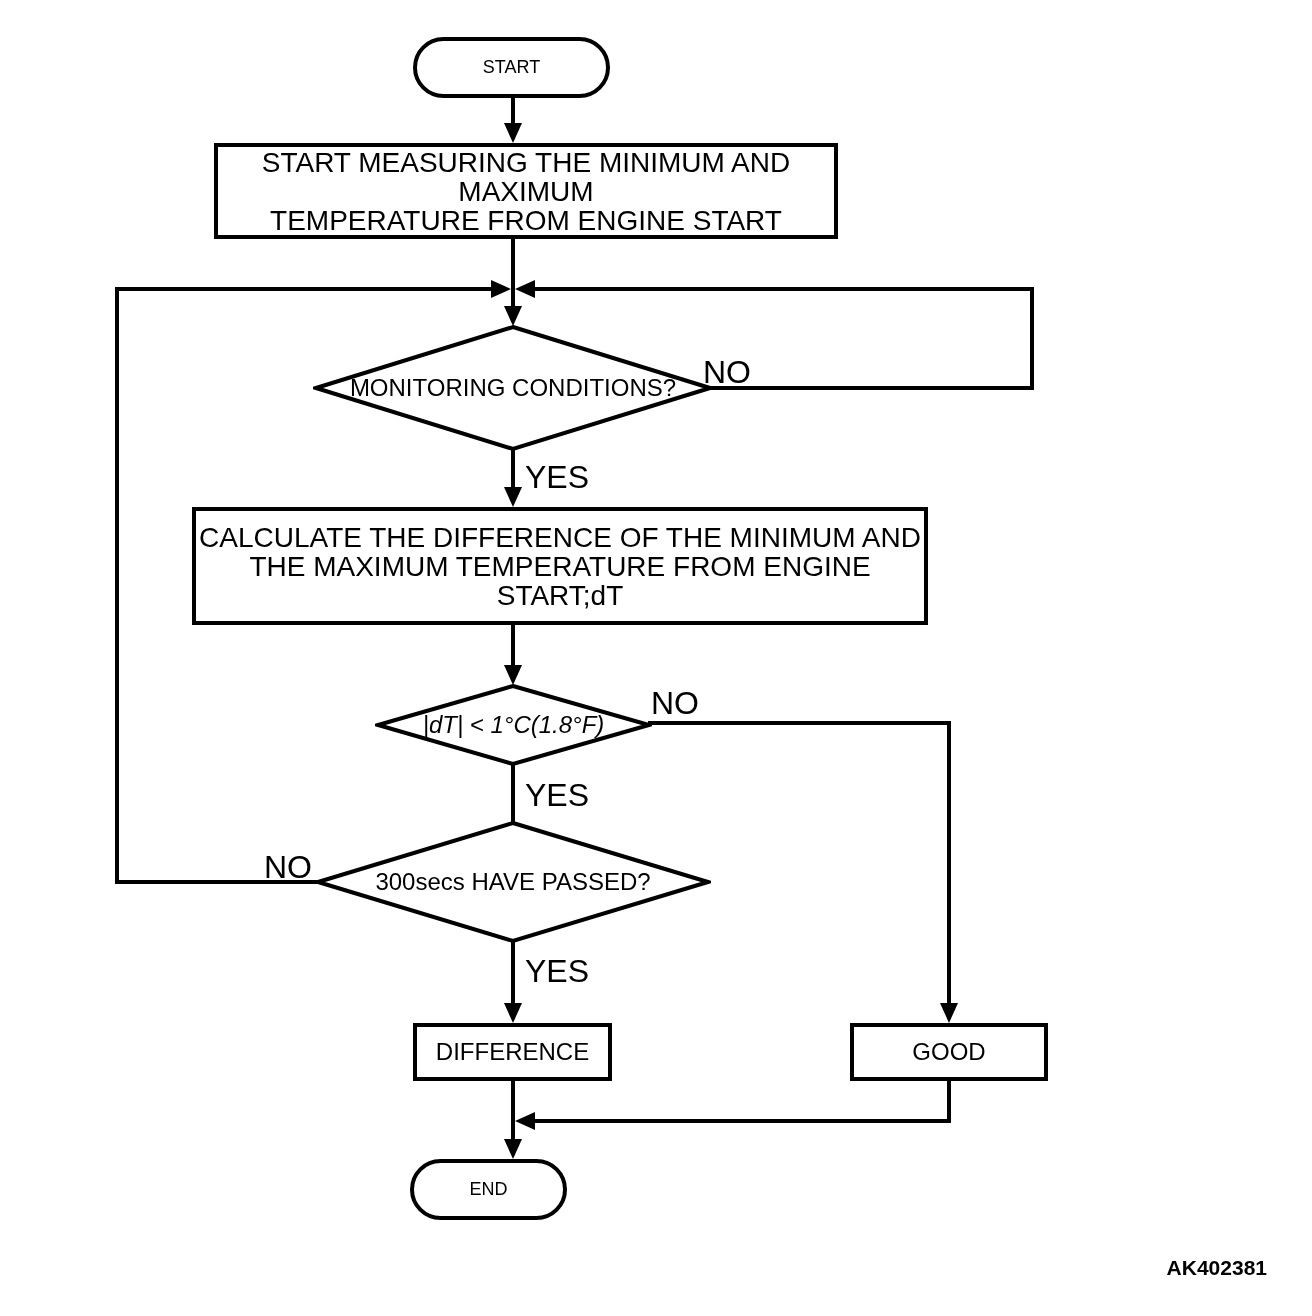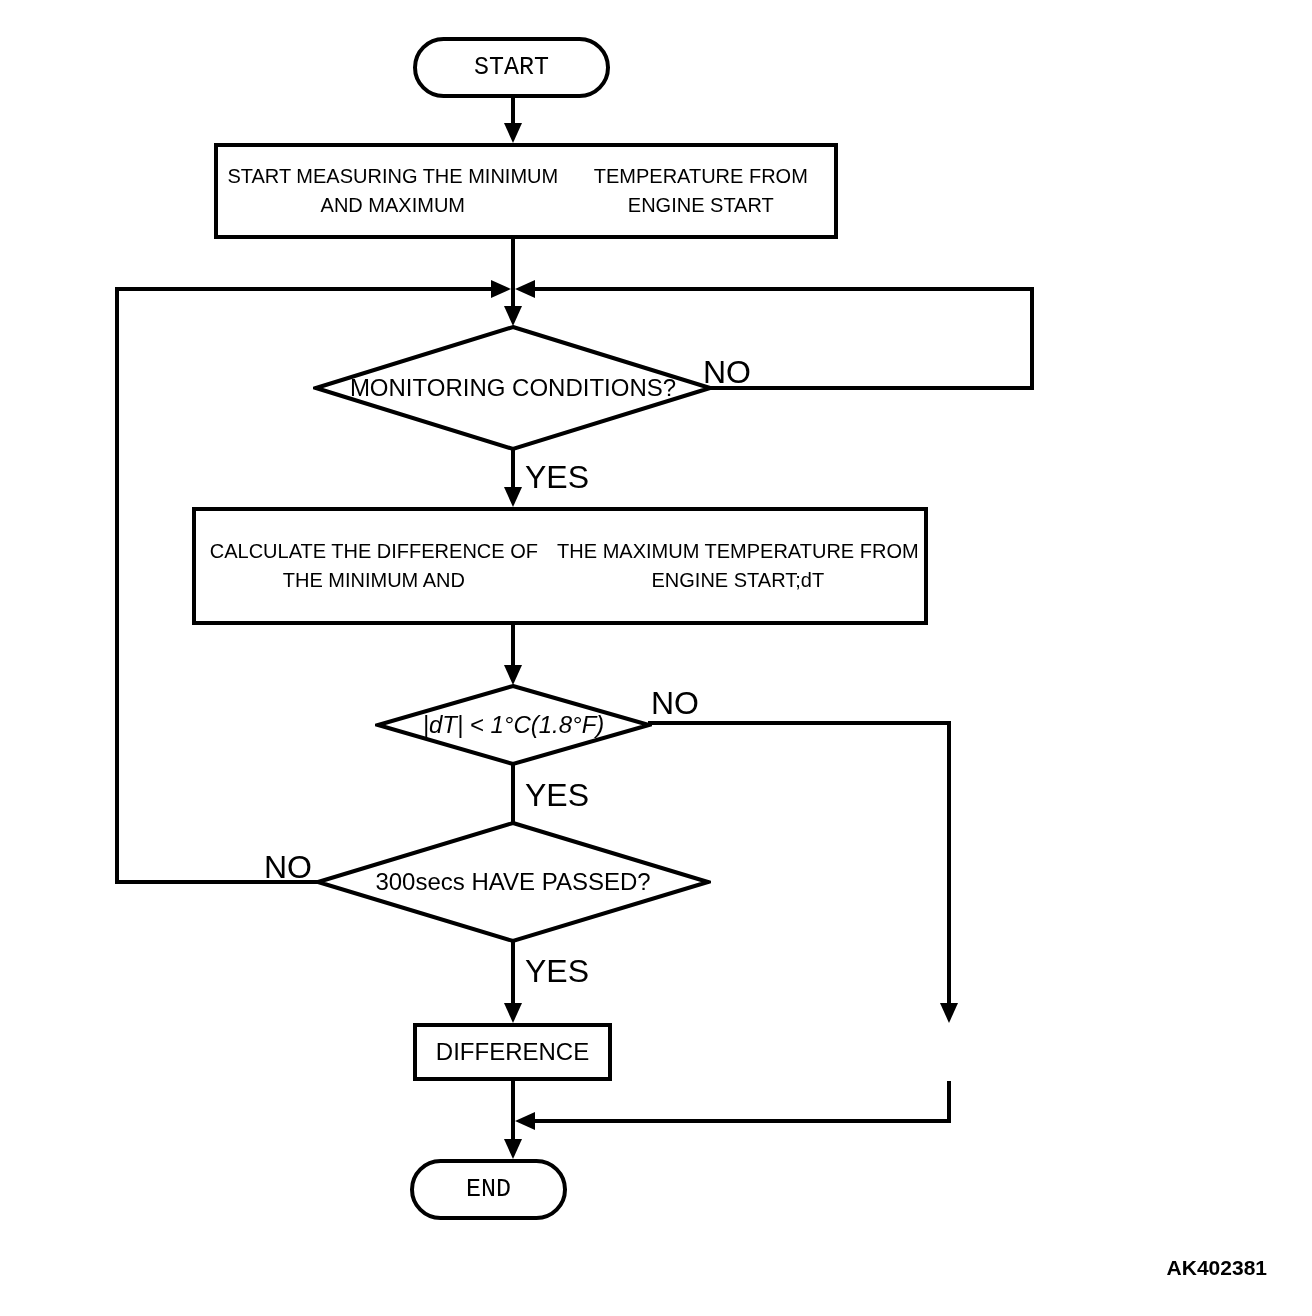--- a/index.html
+++ b/index.html
@@ -6,22 +6,22 @@
   .stage {
     position:relative; width:1312px; height:1316px; background:#ffffff;
     font-family:"Liberation Sans", sans-serif; color:#000;
     overflow:hidden;
   }
   .ln { position:absolute; background:#000000; }
   .node {
     position:absolute; box-sizing:border-box; border:4px solid #000000; background:#ffffff;
     display:flex; align-items:center; justify-content:center; text-align:center;
   }
-  .pill { border-radius:32px; font-size:25px;font-family:Liberation Mono, monospace; }
-  .rect { font-size:20px; line-height:29px; }
+  .pill { border-radius:32px; font-size:18px; }
+  .rect { font-size:28px; line-height:29px; flex-direction:column; }
   .resbox { font-size:24px; }
   .dwrap { position:absolute; }
   .dwrap svg { display:block; }
   .dlabel {
     position:absolute; left:0; top:0; width:100%; height:100%;
     display:flex; align-items:center; justify-content:center; text-align:center;
     font-size:24px;
   }
   .blabel { position:absolute; font-size:32px; white-space:nowrap; }
   .arr { position:absolute; width:0; height:0; }
@@ -85,20 +85,23 @@
     <svg width="396" height="124">
       <polygon points="198,3 393,62 198,121 3,62" fill="#ffffff" stroke="#000000" stroke-width="4" stroke-miterlimit="10"></polygon>
     </svg>
     <div class="dlabel">300secs HAVE PASSED?</div>
   </div>
 
   <div class="node resbox" style="left:413px; top:1023px; width:199px; height:58px;">
     <span>DIFFERENCE</span>
   </div>
 
+  <div class="node resbox" style="left:850px; top:1023px; width:198px; height:58px;">
+    <span>GOOD</span>
+  </div>
 
   <div class="node pill" style="left:410px; top:1159px; width:157px; height:61px;align-items:center;">
     <span>END</span>
   </div>
 
   <div class="arr down" style="left:504px; top:123px;"></div>
   <div class="arr down" style="left:504px; top:306px;"></div>
   <div class="arr right" style="left:491px; top:280px;"></div>
   <div class="arr left" style="left:515px; top:280px;"></div>
   <div class="arr down" style="left:504px; top:487px;"></div>

